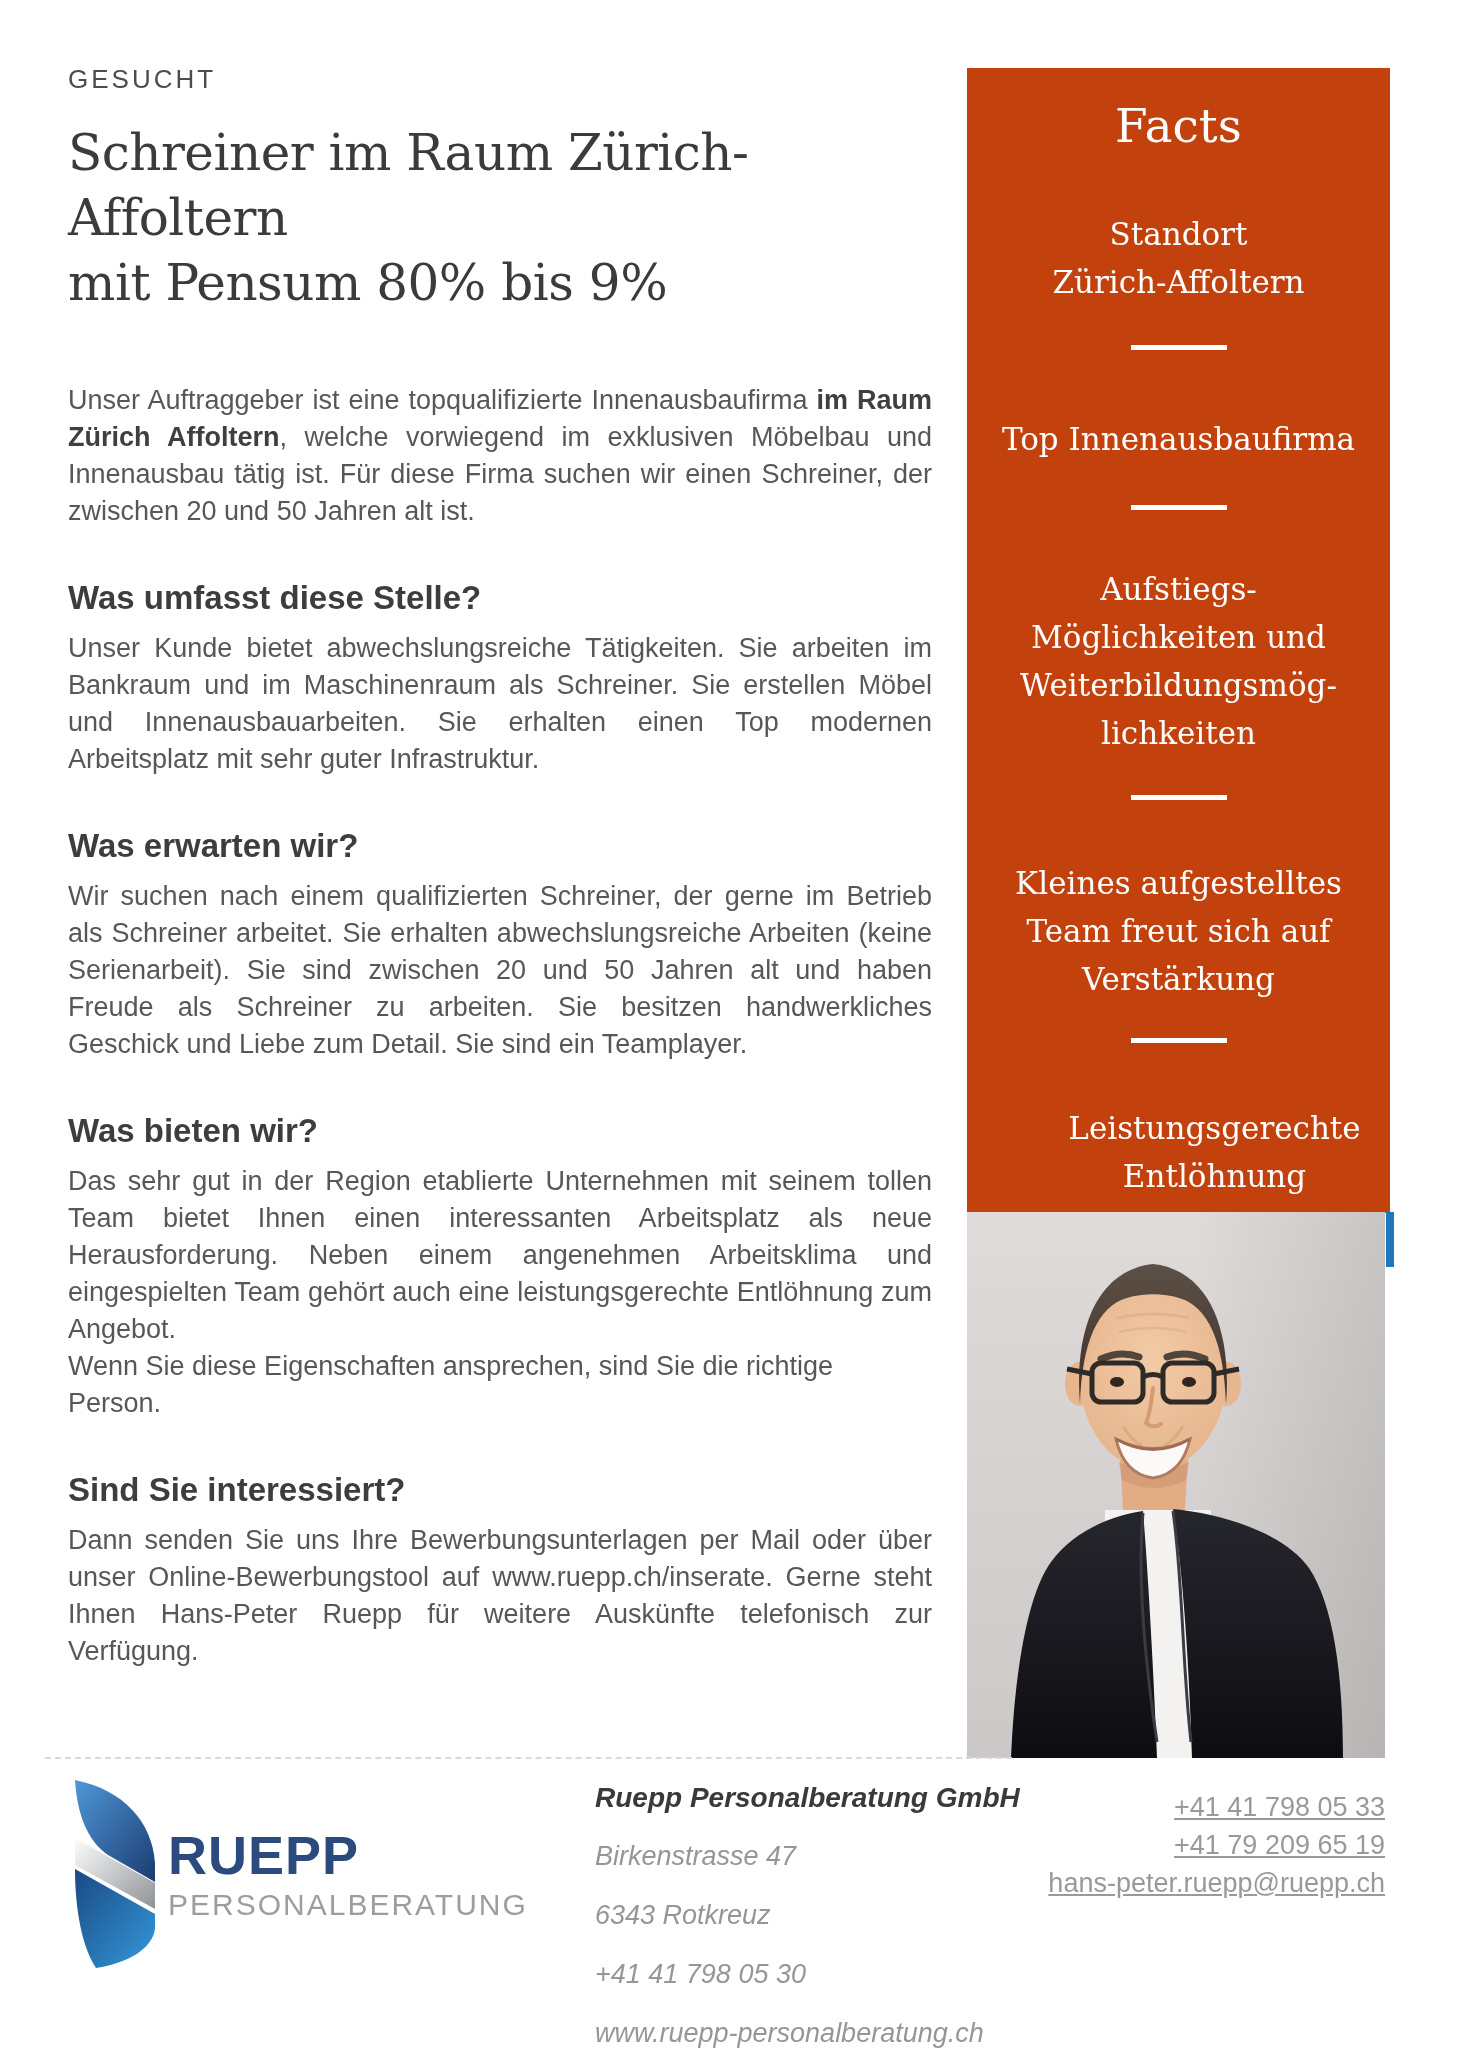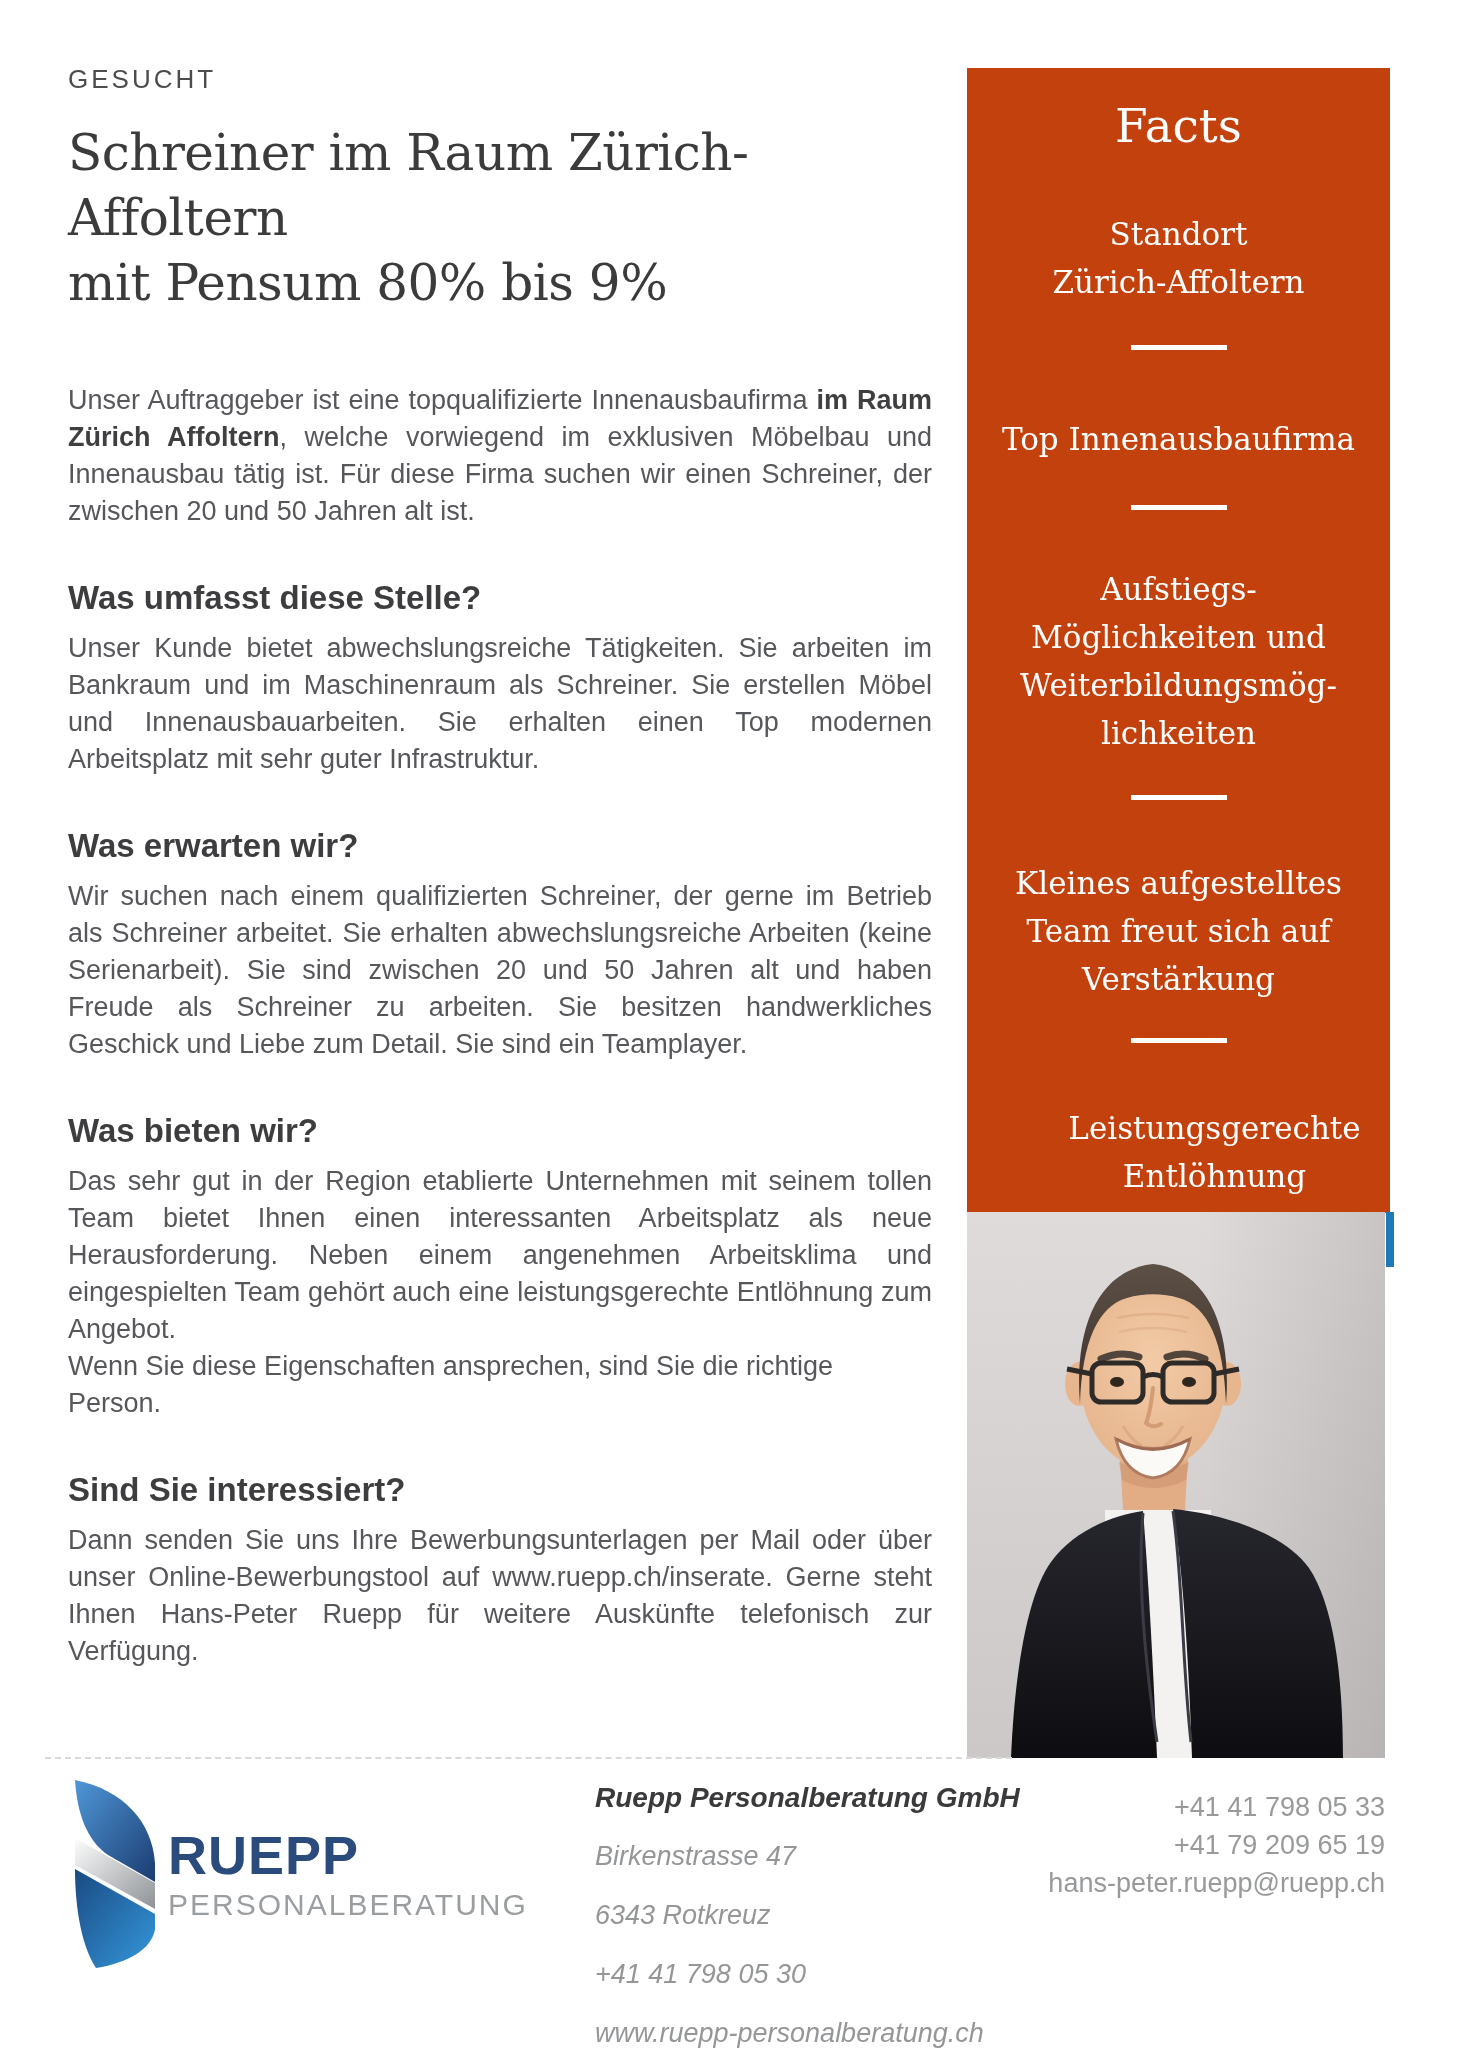--- a/index.html
+++ b/index.html
@@ -34,21 +34,21 @@
   .footer-line{position:absolute;left:45px;top:1757px;width:967px;border-top:2px dashed #d9d9d9;}
   .logo-icon{position:absolute;left:70px;top:1777px;width:88px;height:193px;}
   .logo-word{position:absolute;left:168px;top:1824px;font-size:54px;font-weight:bold;
              color:#2b4b7d;letter-spacing:1px;}
   .logo-sub{position:absolute;left:168px;top:1888px;font-size:30px;color:#9b9ea1;letter-spacing:2px;}
   .company{position:absolute;left:595px;top:1776px;width:430px;font-style:italic;}
   .company .c-name{font-size:28px;font-weight:bold;color:#3a3a3c;line-height:43px;}
   .company .c-line{font-size:27px;color:#949698;line-height:43px;margin-top:16px;}
   .contact{position:absolute;left:955px;top:1788px;width:430px;text-align:right;}
   .contact .p-name{font-size:33px;font-weight:bold;color:#2c2c2e;line-height:44px;margin-bottom:4px;}
-  .contact .p-line{font-size:27px;color:#97999b;line-height:38px;}
+  .contact .p-line{font-size:27px;color:#97999b;line-height:38px;text-decoration:underline;}
 </style>
 </head>
 <body>
 
 <div class="left-col">
   <div class="kicker">GESUCHT</div>
   <h1 class="title" style="margin:26px 0 0;font-weight:normal;">Schreiner im Raum Zürich-Affoltern
 mit Pensum 80% bis 9%</h1>
 
   <p class="intro"><span>Unser Auftraggeber ist eine topqualifizierte Innenausbaufirma </span><b>im Raum Zürich Affoltern</b><span>, welche vorwiegend im exklusiven Möbelbau und Innenausbau tätig ist. Für diese Firma suchen wir einen Schreiner, der zwischen 20 und 50 Jahren alt ist.</span></p>

